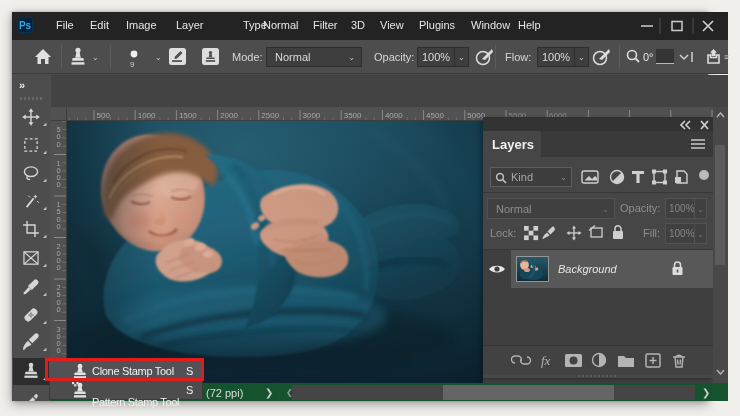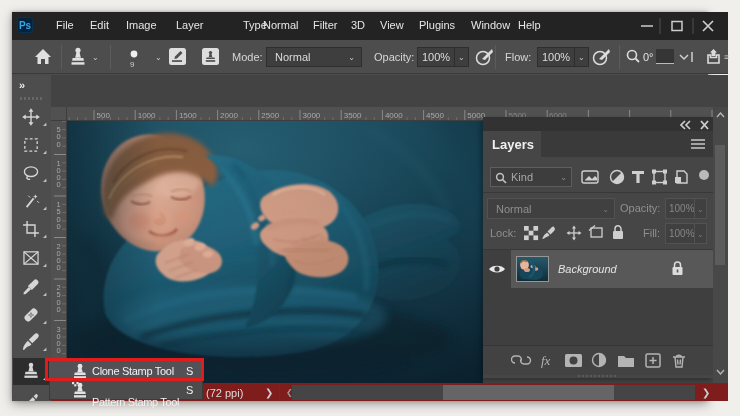--- a/index.html
+++ b/index.html
@@ -26,21 +26,21 @@
   .chev { position:absolute; color:#c9c9c9; font-size:8px; }
   
   #toolbar { position:absolute; left:0; top:63px; width:39px; height:326px; background:#4d4d4d; }
   
   #canvas { position:absolute; left:39px; top:63px; width:677px; height:326px; background:#434343; }
   
   
   #layers { position:absolute; left:471px; top:105px; width:230px; height:261px; background:#464646;
             box-shadow:-2px 2px 5px rgba(0,0,0,.3); }
   
-  #statusbar { position:absolute; left:39px; top:371px; width:677px; height:18px; background:#7f1d1d;
+  #statusbar { position:absolute; left:39px; top:371px; width:677px; height:18px; background:#14532d;
                border-top:1px solid #3c3c3c; }
   .small { font-size:11px; color:#dcdcdc; }
 </style>
 </head>
 <body>
 <div id="page">
 <div id="win">
 
   <div id="titlebar">
     <div id="pslogo">Ps</div>

